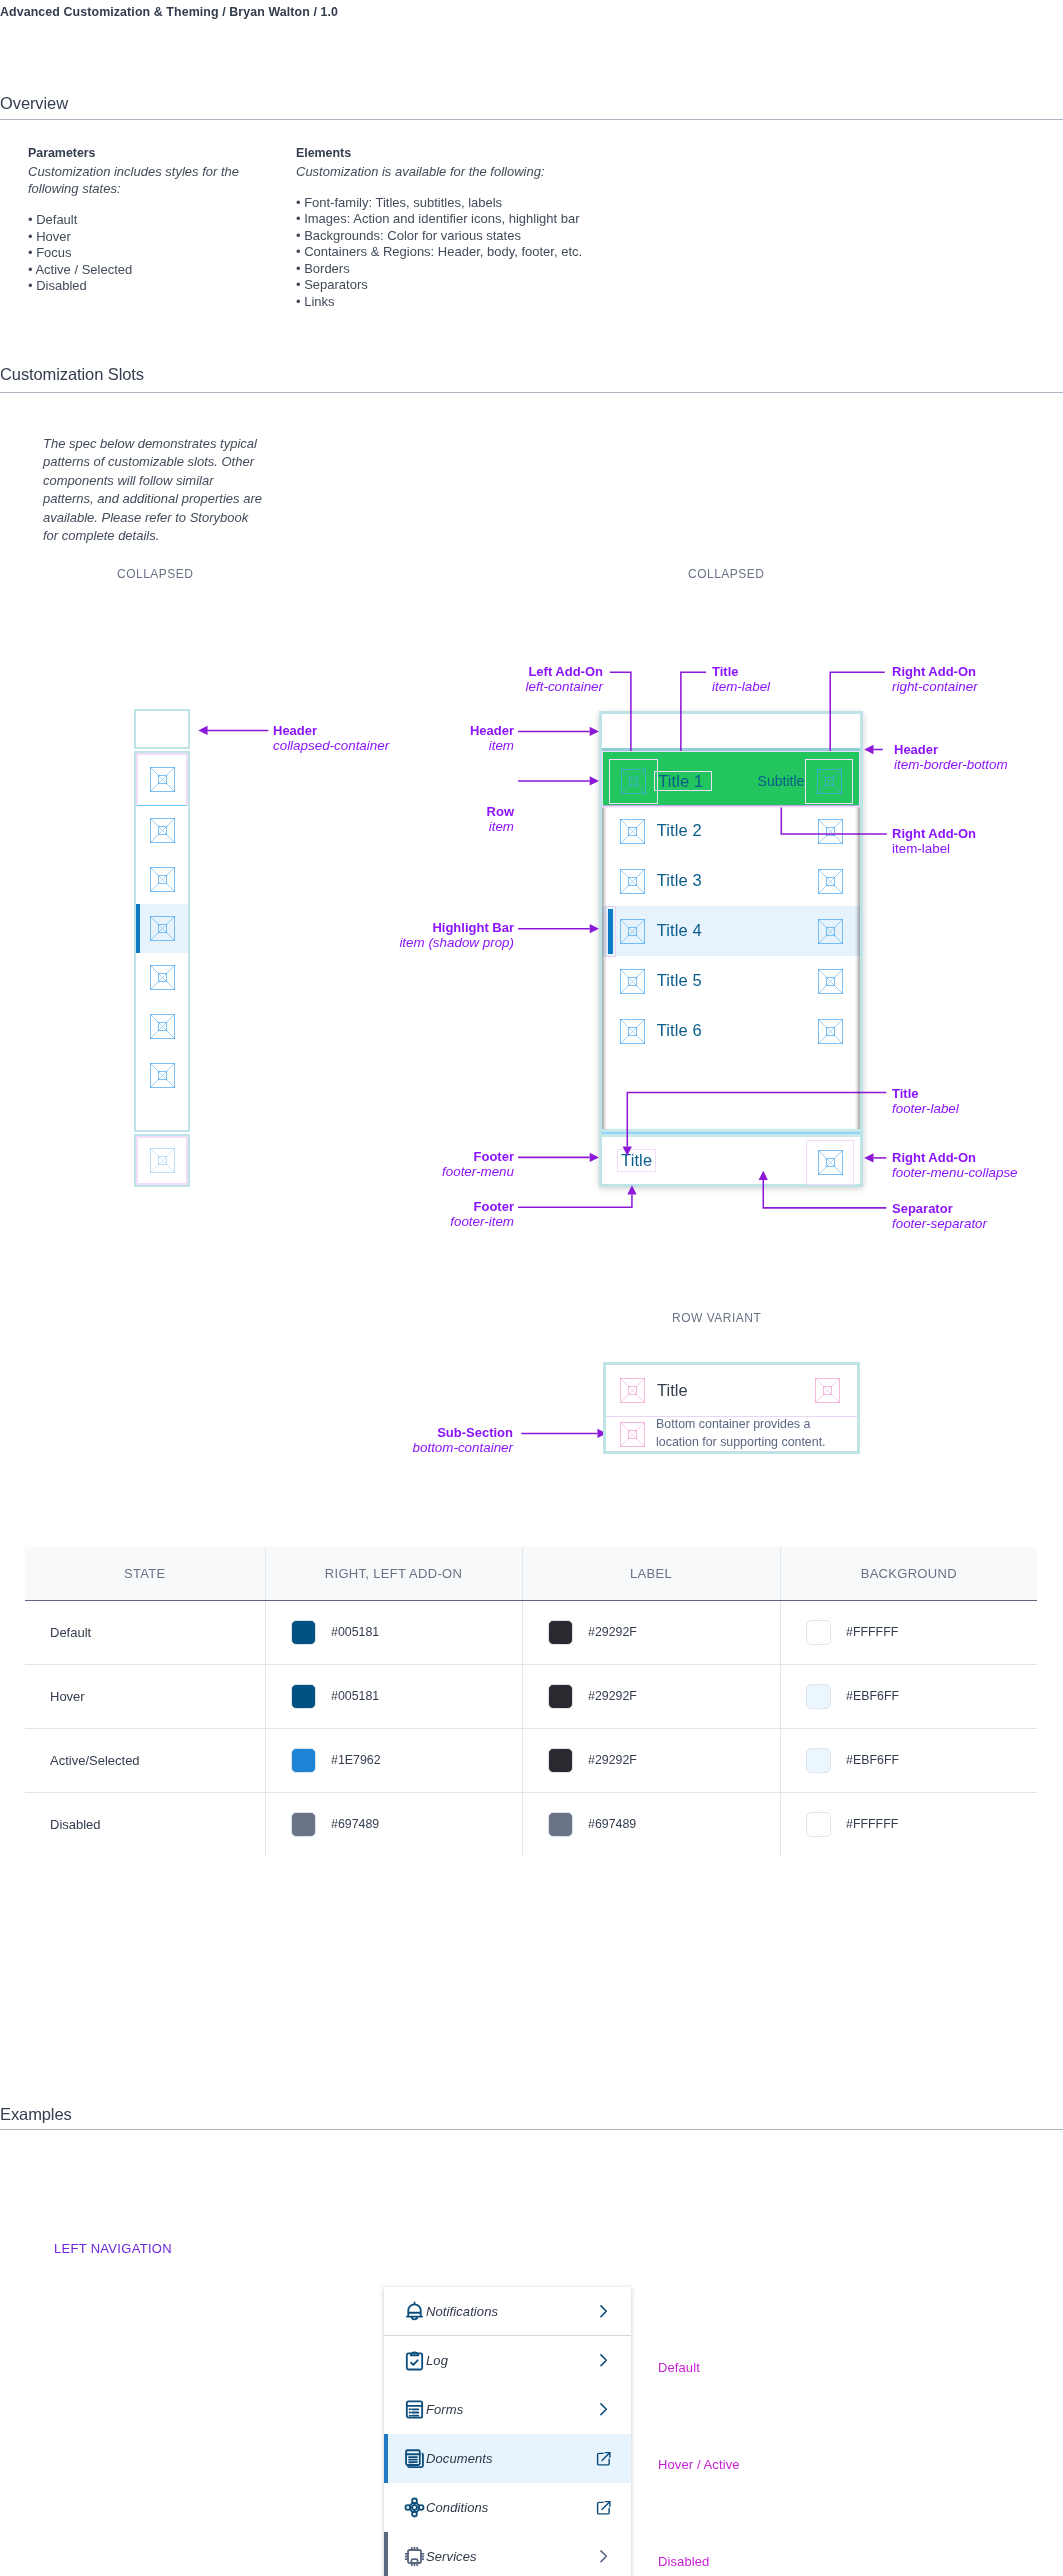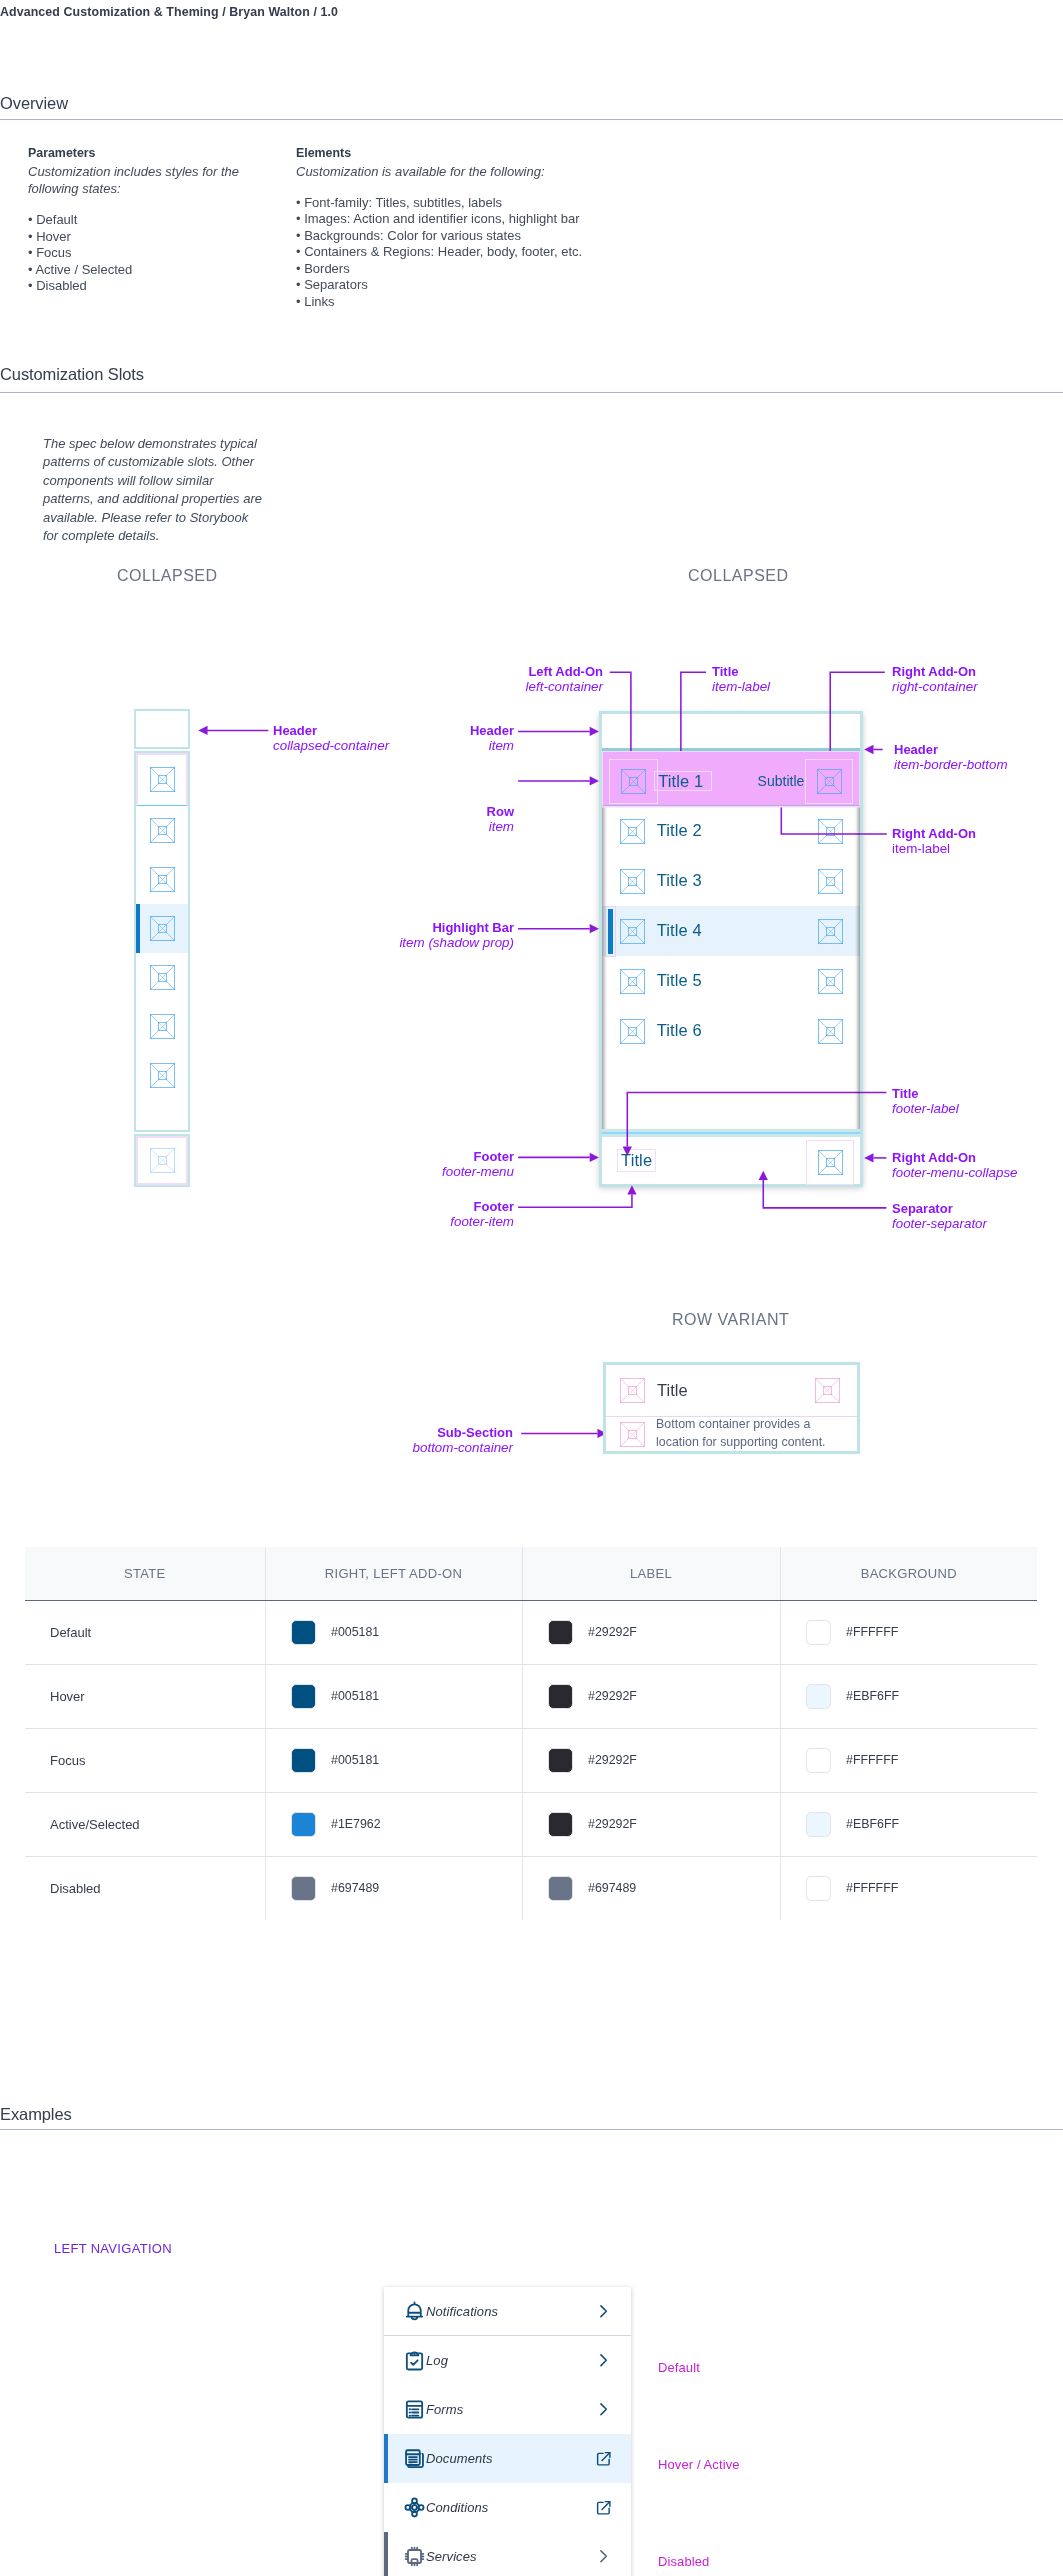--- a/index.html
+++ b/index.html
@@ -8,21 +8,21 @@
   .page{position:relative;width:1063px;height:3935px;overflow:hidden;}
 
   .doc-title{position:absolute;left:0;top:5.2px;font-size:12.4px;font-weight:bold;color:#333d4d;letter-spacing:0.1px;}
 
   .sec-h{position:absolute;font-size:16.5px;font-weight:400;color:#333d4d;letter-spacing:-0.1px;}
   .sec-rule{position:absolute;left:0;width:1063px;height:1px;background:#aeb6c4;}
 
   .col-h{font-size:12.4px;font-weight:bold;color:#333d4d;}
   .col-p{font-size:13px;font-weight:400;color:#414b5a;line-height:1.35;font-style:italic;}
   .bullets{font-size:13px;color:#414b5a;line-height:16.5px;}
-  .cap{position:absolute;font-size:16px;font-weight:500;color:#687385;letter-spacing:0.5px;}
+  .cap{position:absolute;font-size:12px;font-weight:500;color:#687385;letter-spacing:0.5px;}
 
   
   .cslot{border:2.6px solid #bfe4e7;background:#fff;}
   .cslot-pink > .cinner{border:2.6px solid #f2dcf7;height:100%;}
   .cinner{height:100%;}
   .crow{position:relative;height:49px;display:flex;align-items:center;justify-content:center;}
   .crow-first{border:2.6px solid #f2dcf7;border-bottom:1.5px solid #68c6f5;height:53px;}
   .crow-active{background:#e6f3fc;}
   .hbar{position:absolute;left:0;top:0;bottom:0;width:4.1px;background:#0d7bc4;}
   .ph{display:inline-block;position:relative;}
@@ -31,21 +31,21 @@
   .ph50{width:25px;height:25px;}
 
   #expanded{box-shadow:0 2.1px 6.2px rgba(0,0,0,0.20);}
   .eslot{border-left:3.1px solid #bfe4e7;border-right:3.1px solid #bfe4e7;background:#fff;position:relative;}
   #expanded > .eslot:first-child{border-top:3.1px solid #bfe4e7;}
   #expanded > .eslot:last-child{border-bottom:3.1px solid #bfe4e7;}
   .ebody{position:relative;overflow:hidden;}
   .ebody:before{content:'';position:absolute;inset:0;pointer-events:none;z-index:4;
      box-shadow: inset 5.2px 0 3.6px -3.1px rgba(0,0,0,0.38), inset -5.2px 0 3.6px -3.1px rgba(0,0,0,0.38);}
   .erow{position:relative;height:50px;display:flex;align-items:center;}
-  .erow-first{border:1.5px solid #f0dcfa;border-bottom:1.5px solid #b9a8e3;height:55px;background:#f0abfc;position:relative;z-index:5;box-shadow:0 0 0 1.5px #f0dcfa;}
+  .erow-first{border:1.5px solid #f0dcfa;border-bottom:1.5px solid #b9a8e3;height:55px;background:#22c55e;position:relative;z-index:5;box-shadow:0 0 0 1.5px #f0dcfa;}
   .erow-active{background:#e6f3fc;}
   .ebox{display:inline-flex;align-items:center;justify-content:center;}
   .elbox{width:49px;height:45px;border:0.5px solid #f2dcf7;margin-left:5.7px;margin-top:5.2px;}
   .etitlebox{height:20px;width:58px;border:0.5px solid #f2dcf7;padding:0 0 0 3.1px;margin-left:-3.6px;margin-top:5.2px;justify-content:flex-start;}
   .etitle{font-size:16.5px;color:#0a5c8a;font-weight:400;letter-spacing:0.1px;line-height:1.05;}
   .esub{margin-left:auto;margin-right:1px;font-size:14px;color:#0a5c8a;margin-top:4.1px;}
   .erbox{width:48px;height:45px;border:0.5px solid #f2dcf7;margin-right:5.7px;margin-left:0;margin-top:5.2px;}
   .efooter{display:flex;align-items:center;position:relative;}
   .eftitlebox{height:23px;border:0.5px solid #f2dcf7;padding:0 3.1px;margin-left:15px;}
   .efbox{margin-left:auto;width:48px;height:45px;border:0.5px solid #f2dcf7;margin-right:5.7px;}
@@ -562,26 +562,20 @@
           <td><span class="sw" style="background:#29292F"></span><span class="sw-val">#29292F</span></td>
           <td><span class="sw" style="background:#FFFFFF"></span><span class="sw-val">#FFFFFF</span></td>
         </tr>
         <tr>
           <td><span class="st-name">Hover</span></td>
           <td><span class="sw" style="background:#005181"></span><span class="sw-val">#005181</span></td>
           <td><span class="sw" style="background:#29292F"></span><span class="sw-val">#29292F</span></td>
           <td><span class="sw" style="background:#EBF6FF"></span><span class="sw-val">#EBF6FF</span></td>
         </tr>
         <tr>
-          <td><span class="st-name">Focus</span></td>
-          <td><span class="sw" style="background:#005181"></span><span class="sw-val">#005181</span></td>
-          <td><span class="sw" style="background:#29292F"></span><span class="sw-val">#29292F</span></td>
-          <td><span class="sw" style="background:#FFFFFF"></span><span class="sw-val">#FFFFFF</span></td>
-        </tr>
-        <tr>
           <td><span class="st-name">Active/Selected</span></td>
           <td><span class="sw" style="background:#1C84D6"></span><span class="sw-val">#1E7962</span></td>
           <td><span class="sw" style="background:#29292F"></span><span class="sw-val">#29292F</span></td>
           <td><span class="sw" style="background:#EBF6FF"></span><span class="sw-val">#EBF6FF</span></td>
         </tr>
         <tr>
           <td><span class="st-name">Disabled</span></td>
           <td><span class="sw" style="background:#697489"></span><span class="sw-val">#697489</span></td>
           <td><span class="sw" style="background:#697489"></span><span class="sw-val">#697489</span></td>
           <td><span class="sw" style="background:#FFFFFF"></span><span class="sw-val">#FFFFFF</span></td>

